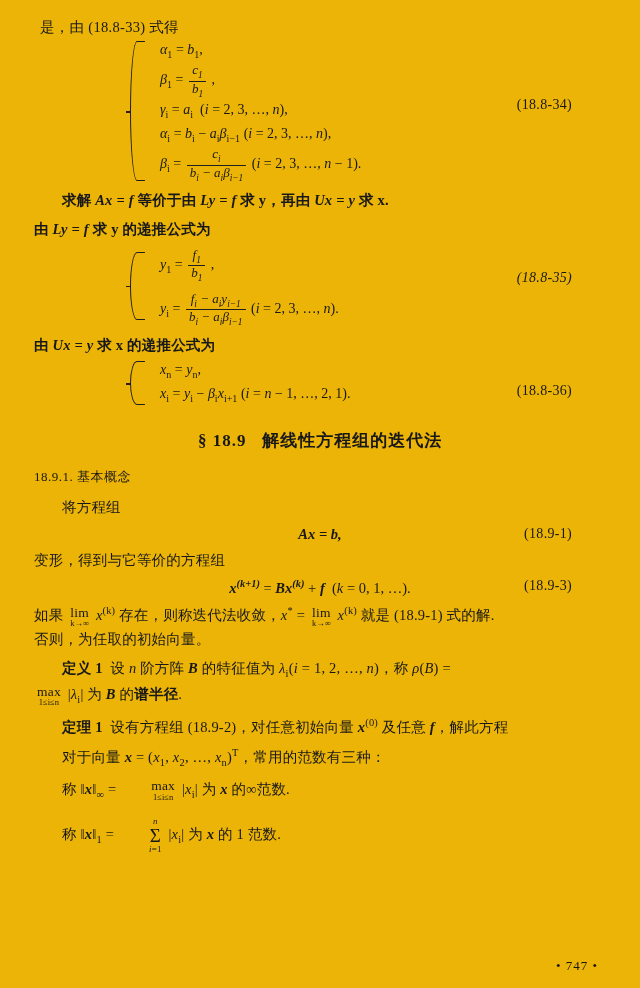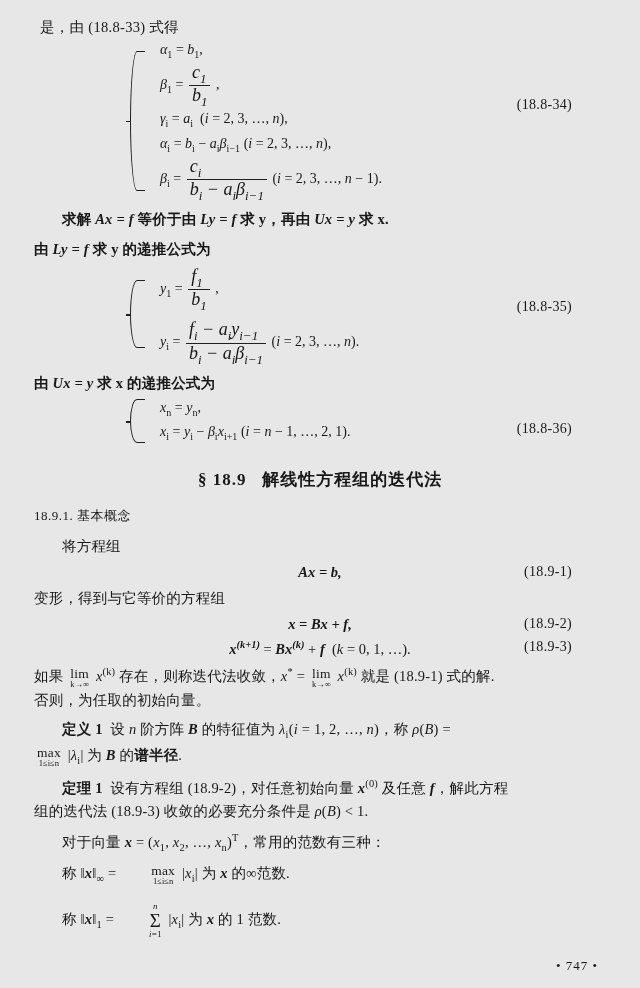--- a/index.html
+++ b/index.html
@@ -15,21 +15,21 @@
     position: relative;
     overflow: hidden;
   }
   .page {
     position: relative;
     width: 640px;
     height: 988px;
     box-sizing: border-box;
     padding: 18px 34px 10px 34px;
     
-    background: #e5e5e5;
+    background: #eab308;
     filter: contrast(1.02);
   }
   .bold { font-weight: bold; }
   .ital { font-style: italic; }
 
   
   .intro {
     font-size: 14.5px;
     margin: 0 0 2px 6px;
     letter-spacing: 0.3px;
@@ -81,23 +81,23 @@
   }
   .tag {
     position: absolute;
     right: 34px;
     font-size: 14px;
     letter-spacing: 0.3px;
   }
   .frac {
     display: inline-block;
     vertical-align: middle;
-    text-align: left;
+    text-align: center;
     line-height: 1.05;
-    font-size: 18px;
+    font-size: 13px;
     margin: 0 2px;
   }
   .frac .num { display: block; padding: 0 3px; }
   .frac .den { display: block; border-top: 1.2px solid #222; padding: 0 3px; }
   .blk { position: relative; }
 
   .para {
     font-size: 14.5px;
     line-height: 1.62;
     margin: 6px 0 0 0;
@@ -211,21 +211,21 @@
           <span class="ital">y</span><span class="sub">1</span> =
           <span class="frac"><span class="num ital">f<span class="sub">1</span></span><span class="den ital">b<span class="sub">1</span></span></span> ,
         </div>
         <div class="eqrow" style="padding-top:8px;">
           <span class="ital">y</span><span class="sub">i</span> =
           <span class="frac"><span class="num ital">f<span class="sub">i</span> − a<span class="sub">i</span>y<span class="sub">i−1</span></span><span class="den ital">b<span class="sub">i</span> − a<span class="sub">i</span>β<span class="sub">i−1</span></span></span>
           (<span class="ital">i</span> = 2, 3, …, <span class="ital">n</span>).
         </div>
       </div>
     </div>
-    <div class="tag" style="top:36px;">(18.8-35)</div>
+    <div class="tag" style="top:26px;font-style:italic;">(18.8-35)</div>
   </div>
 
   <div class="para">
     <span class="bold">由</span> <span class="ital bold">Ux = y</span> <span class="bold">求 x 的递推公式为</span>
   </div>
 
   <div class="blk">
     <div class="sys-wrap">
       <div class="sys-brace">
         <span class="brace-glyph" style="height:42px;"></span>
@@ -250,24 +250,20 @@
 
   <div class="para ind">将方程组</div>
 
   <div class="centered-eq">
     <span class="bold ital">Ax = b,</span>
     <span class="tag">(18.9-1)</span>
   </div>
 
   <div class="para">变形，得到与它等价的方程组</div>
 
-  <div class="centered-eq">
-    <span class="bold ital">x = Bx + f,</span>
-    <span class="tag">(18.9-2)</span>
-  </div>
 
 
   <div class="centered-eq">
     <span class="bold ital">x</span><span class="sup bold ital">(k+1)</span> = <span class="bold ital">Bx</span><span class="sup bold ital">(k)</span> + <span class="bold ital">f</span>&nbsp; (<span class="ital">k</span> = 0, 1, …).
     <span class="tag">(18.9-3)</span>
   </div>
 
   <div class="para">
     如果&nbsp;<span class="maxwrap"><span class="big">lim</span><span class="tiny">k→∞</span></span>&nbsp;<span class="ital">x</span><span class="sup">(k)</span> 存在，则称迭代法收敛，<span class="ital">x</span><span class="sup">*</span> = <span class="maxwrap"><span class="big">lim</span><span class="tiny">k→∞</span></span> <span class="ital">x</span><span class="sup">(k)</span> 就是 (18.9-1) 式的解.
   </div>
@@ -276,23 +272,20 @@
   <div class="para ind">
     <span class="bold">定义 1</span>&nbsp;&nbsp;设&nbsp;<span class="ital">n</span> 阶方阵 <span class="ital bold">B</span> 的特征值为&nbsp;<span class="ital">λ</span><span class="sub">i</span>(<span class="ital">i</span> = 1, 2, …, <span class="ital">n</span>)，称&nbsp;<span class="ital">ρ</span>(<span class="ital">B</span>) =
   </div>
   <div class="para" style="margin-top:0;">
     <span class="maxwrap"><span class="big">max</span><span class="tiny">1≤i≤n</span></span>&nbsp;|<span class="ital">λ</span><span class="sub">i</span>| 为 <span class="ital bold">B</span> 的<span class="bold">谱半径</span>.
   </div>
 
   <div class="para ind">
     <span class="bold">定理 1</span>&nbsp;&nbsp;设有方程组 (18.9-2)，对任意初始向量&nbsp;<span class="ital bold">x</span><span class="sup">(0)</span>&nbsp;及任意&nbsp;<span class="ital bold">f</span>，解此方程
   </div>
-  <div class="para" style="margin-top:0;">
-    组的迭代法 (18.9-3) 收敛的必要充分条件是&nbsp;<span class="ital">ρ</span>(<span class="ital">B</span>) &lt; 1.
-  </div>
 
   <div class="para ind">
     对于向量&nbsp;<span class="bold ital">x</span> = (<span class="ital">x</span><span class="sub">1</span>, <span class="ital">x</span><span class="sub">2</span>, …, <span class="ital">x</span><span class="sub">n</span>)<span class="sup">T</span>，常用的范数有三种：
   </div>
 
   <div class="para ind">
     称&nbsp;‖<span class="ital bold">x</span>‖<span class="sub">∞</span> =&nbsp;<span class="maxwrap"><span class="big">max</span><span class="tiny">1≤i≤n</span></span>&nbsp;|<span class="ital">x</span><span class="sub">i</span>| 为&nbsp;<span class="ital bold">x</span> 的∞范数.
   </div>
 
   <div class="para ind" style="margin-top:14px;">

